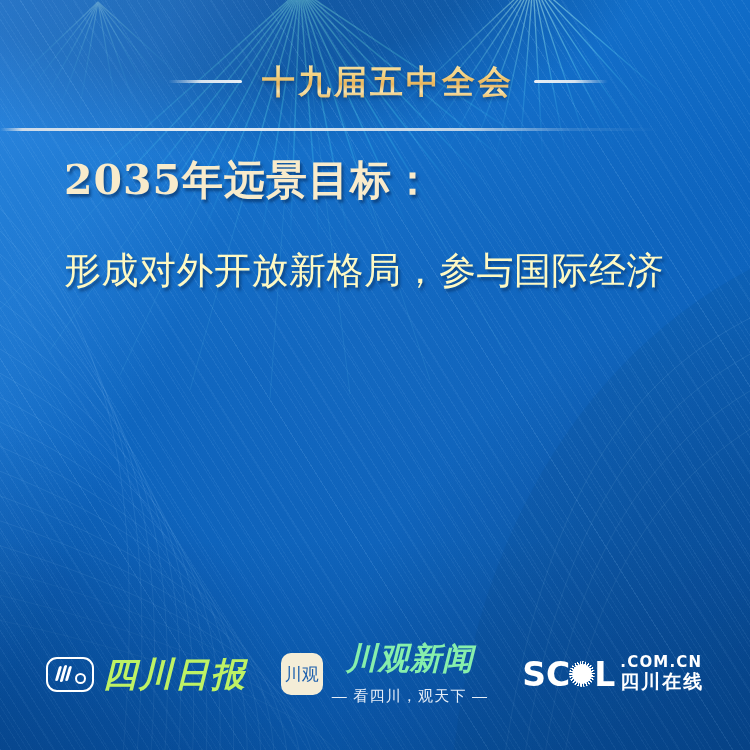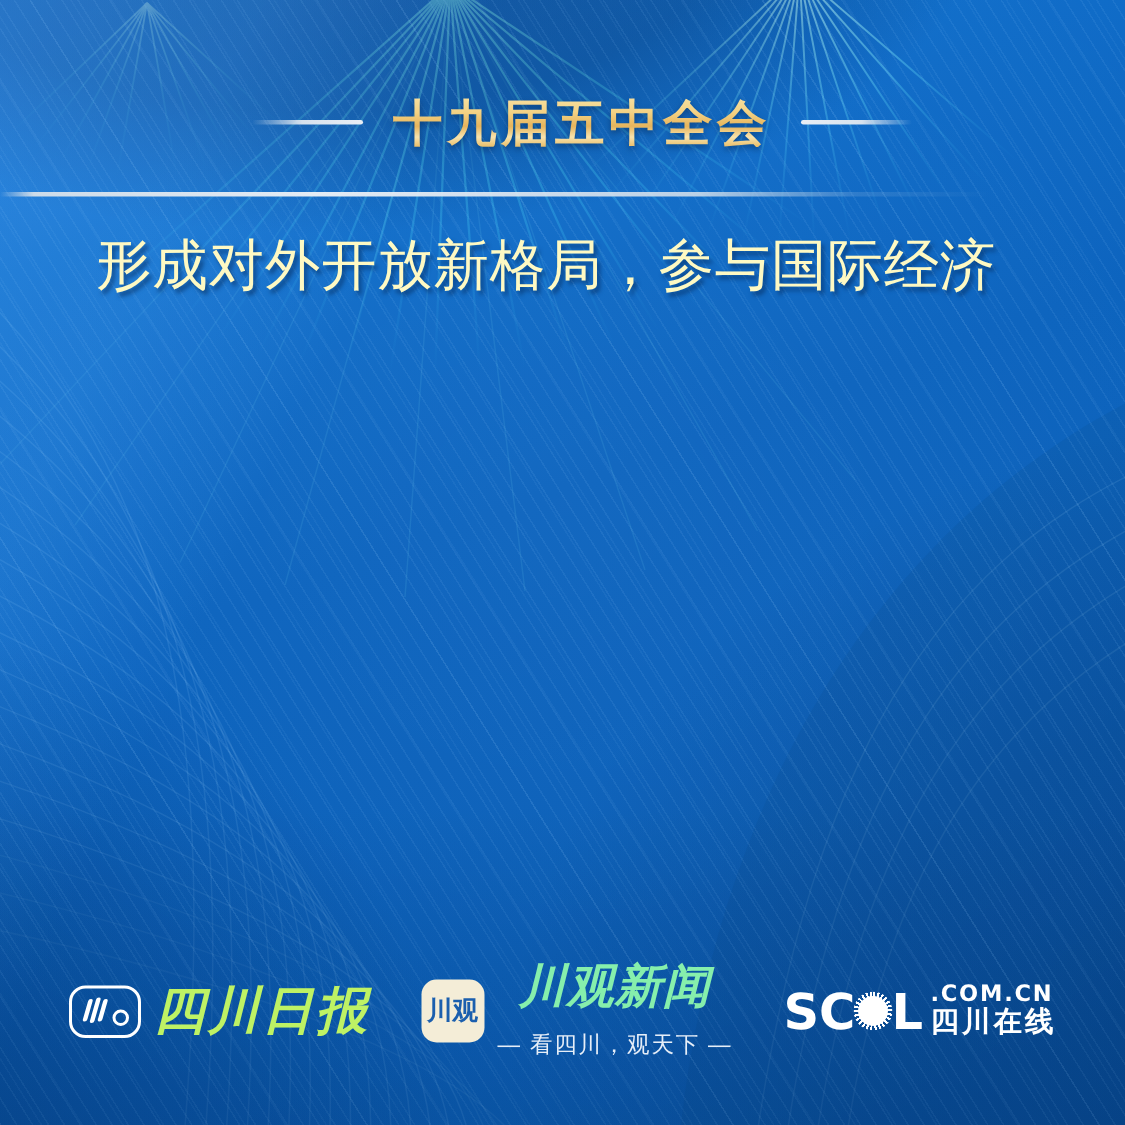--- a/index.html
+++ b/index.html
@@ -228,21 +228,21 @@
     width: 42px; height: 42px;
     background: #f4edd7;
     border-radius: 10px;
     display: flex;
     align-items: center;
     justify-content: center;
     flex: 0 0 auto;
   }
   .cgxw-badge span {
     font-family: "DejaVu Serif", "Liberation Serif", serif;
-    font-weight: 700;
+    font-weight: 400;
     font-size: 17px;
     color: #1b5fae;
     line-height: 1;
     letter-spacing: 0px;
   }
   .cgxw-text { display: flex; flex-direction: column; align-items: center; }
   .cgxw-name {
     font-family: "DejaVu Serif", "Liberation Serif", serif;
     font-weight: 700;
     font-size: 31px;
@@ -467,20 +467,21 @@
   <div class="bg-layer bg-vignette"></div>
 
   <div class="header">
     <div class="rule rule-left"></div>
     <div class="header-title">十九届五中全会</div>
     <div class="rule rule-right"></div>
   </div>
   <div class="header-line"></div>
 
   <div class="content">
+    <h1 class="headline">2035年远景目标：</h1>
     <p class="body-line">形成对外开放新格局，参与国际经济</p>
   </div>
 
   <div class="footer">
 
     <div class="logo-group scrb">
       <div class="scrb-mark">
         <div class="slash s1"></div>
         <div class="slash s2"></div>
         <div class="slash s3"></div>

